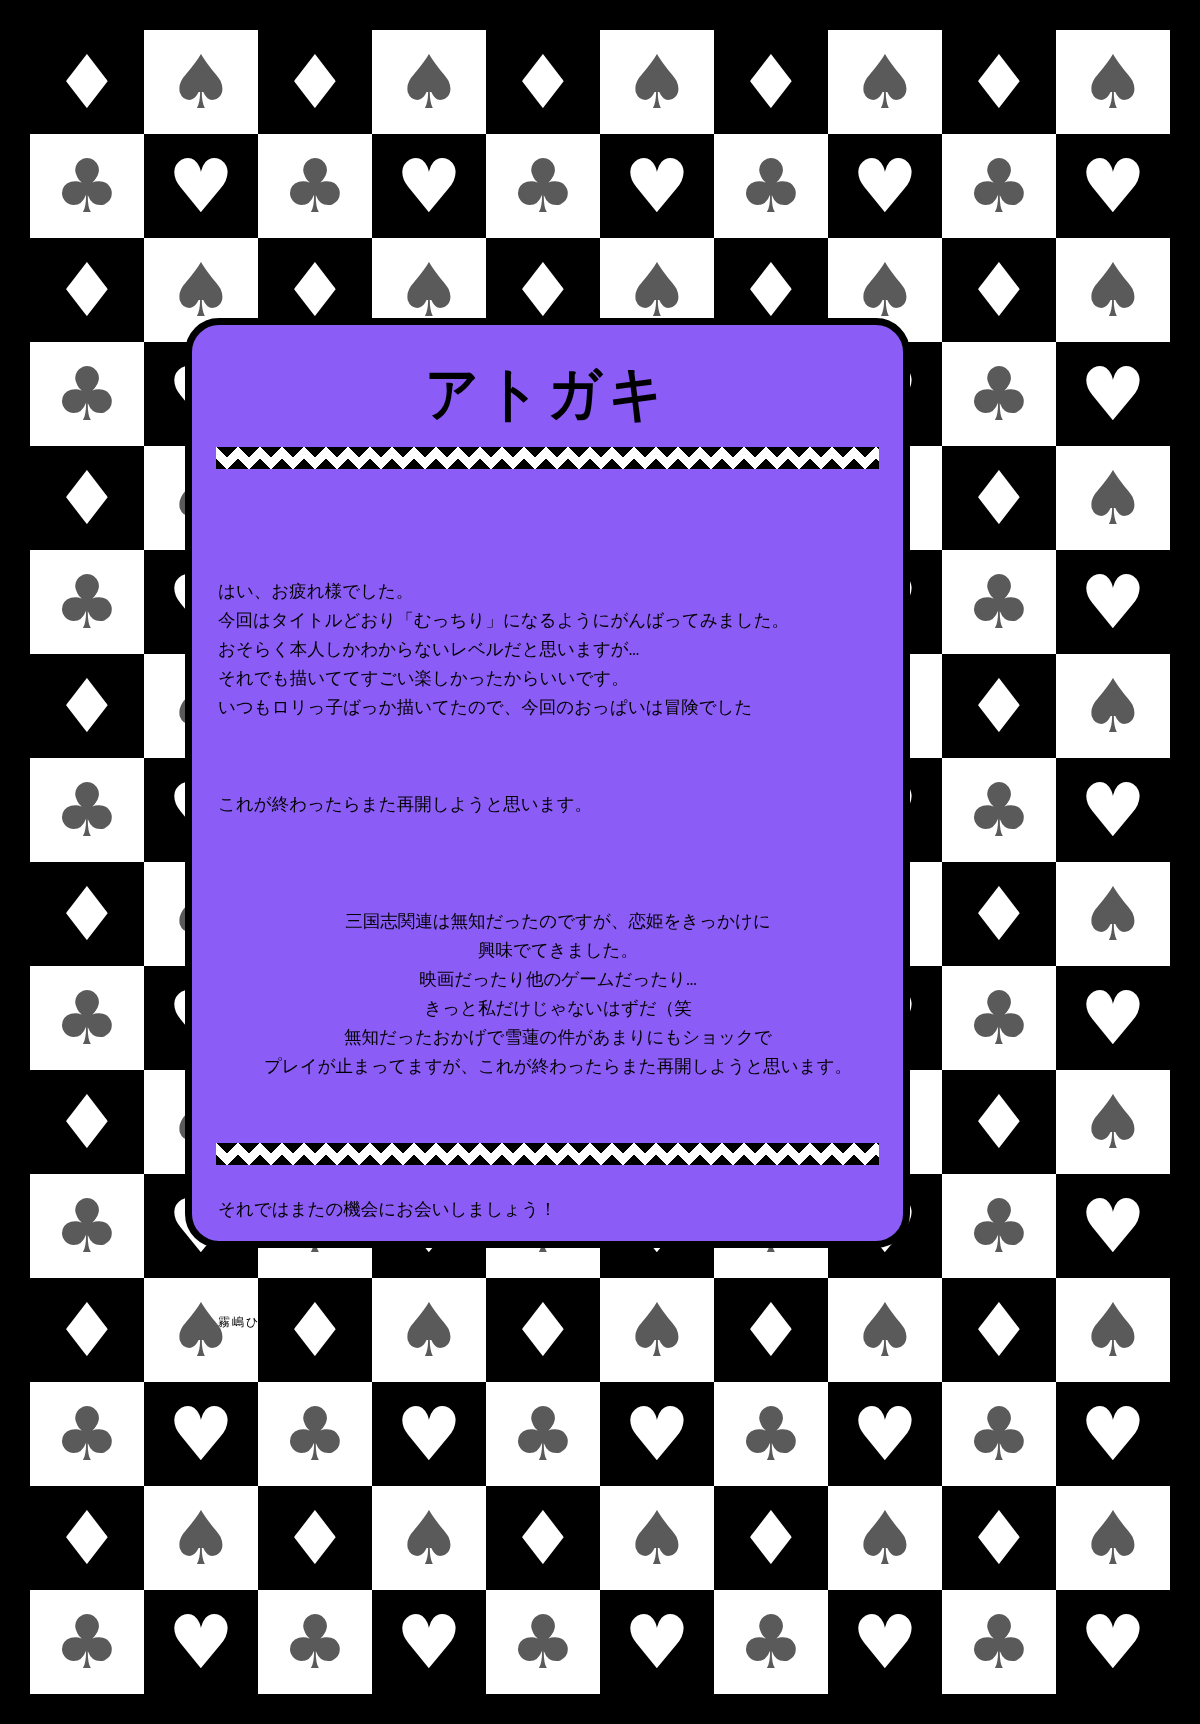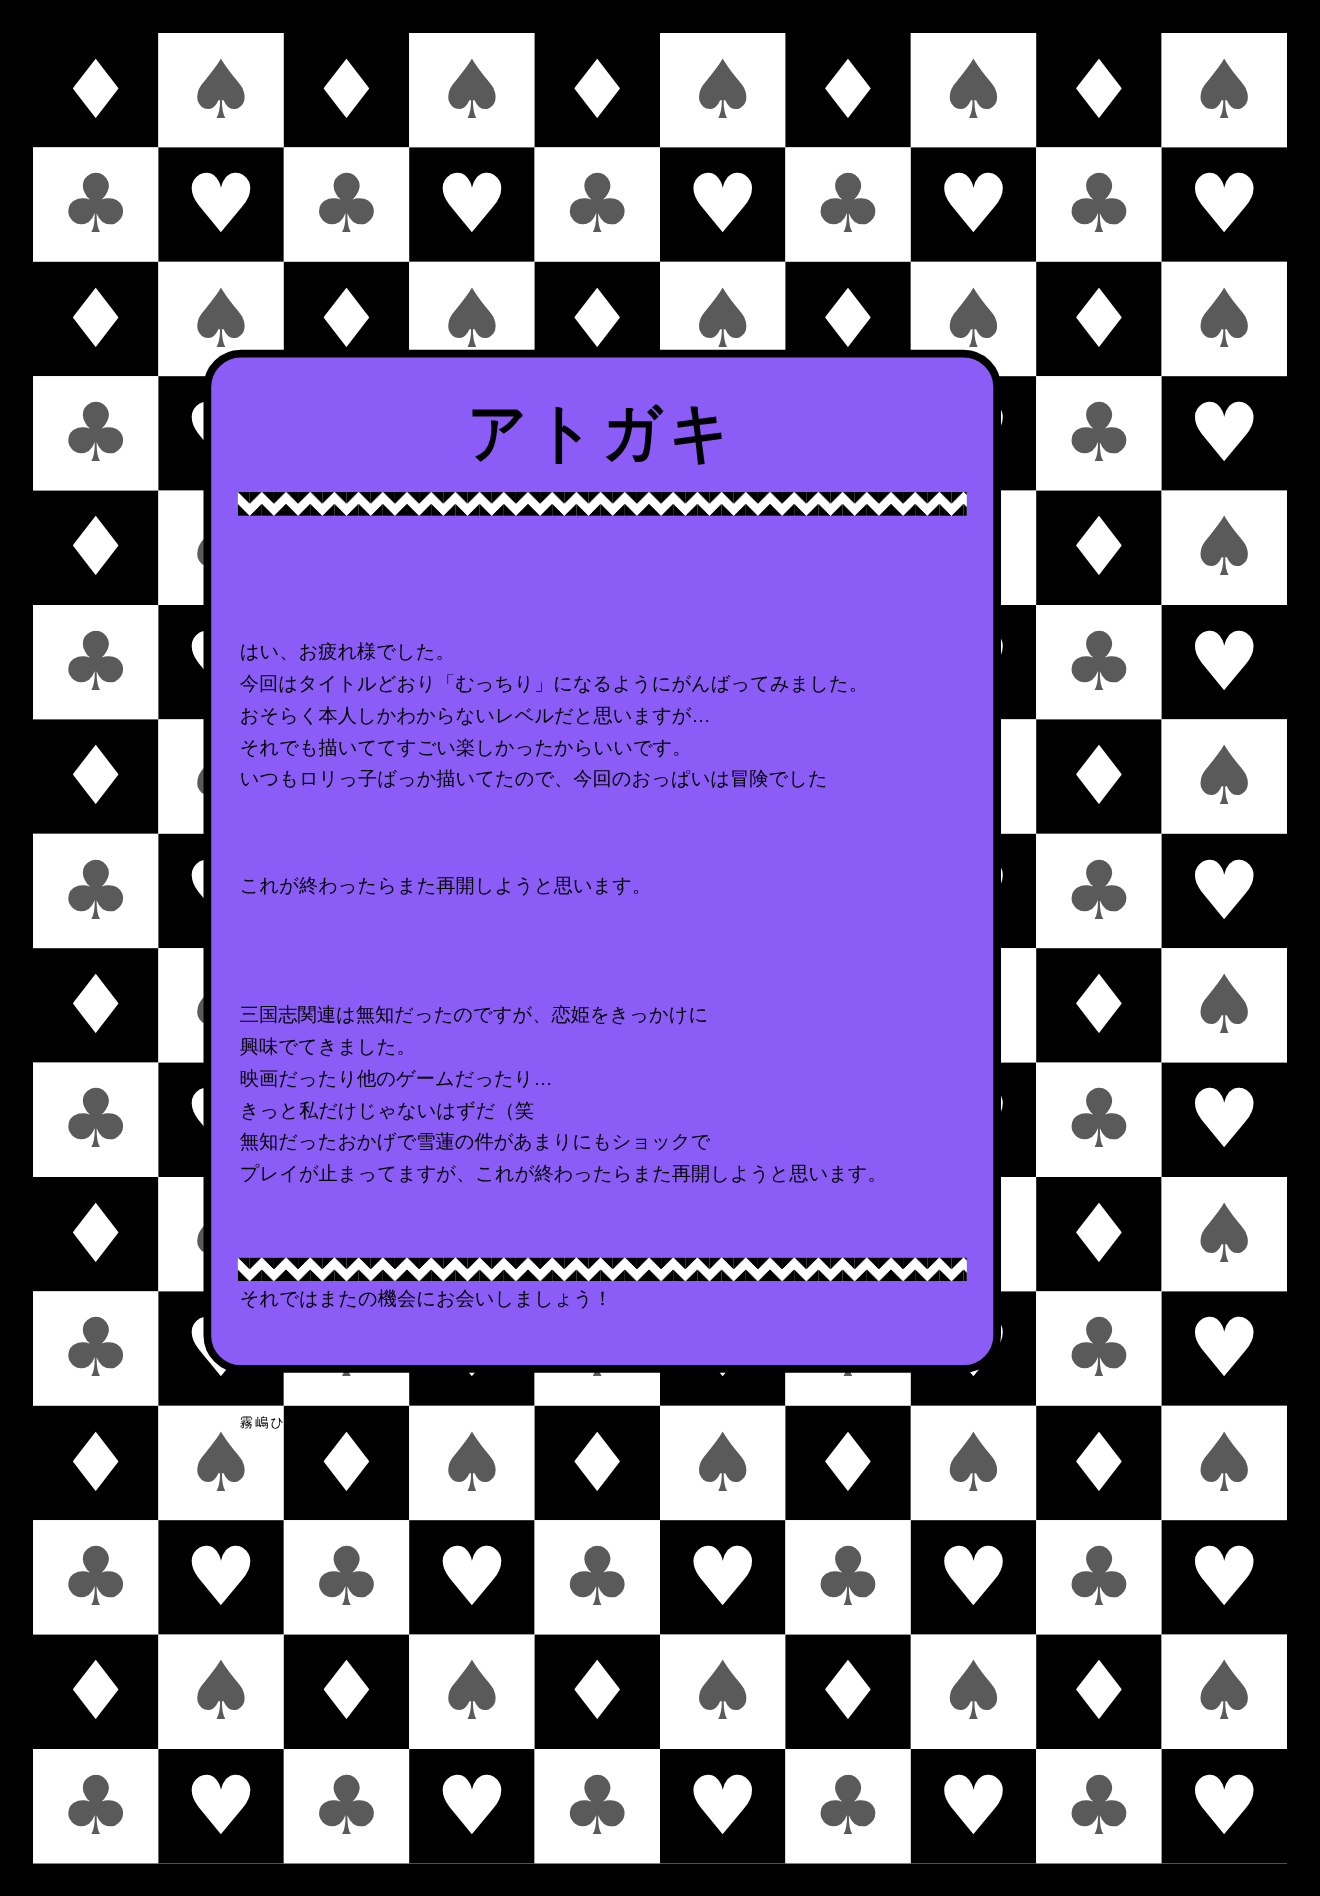--- a/index.html
+++ b/index.html
@@ -102,30 +102,30 @@
     background-color: #ffffff;
   }
   .zigzag.top { top: 122px; }
   .zigzag.bottom { top: 818px; }
 
   .note-body {
     position: absolute;
     left: 26px;
     top: 195px;
     width: 680px;
-    font-family: Liberation Sans, sans-serif;
+    font-family: Liberation Mono, monospace;
     font-size: 17.5px;
     line-height: 29px;
     color: #000000;
     white-space: pre-wrap;
   }
   .note-body .para { margin: 0 0 0 0; }
   .para.gap-sm { margin-top: 10px; }
-  .para.gap-md { margin-top: 30px; }
-  .para.gap-lg { margin-top: 26px; }
+  .para.gap-md { margin-top: 30px; text-align: center; }
+  .para.gap-lg { margin-top: 56px; }
   .signature {
     margin-top: 26px;
     font-size: 12px;
     letter-spacing: 2px;
   }
 </style>
 </head>
 <body>
 
 <div class="page">

